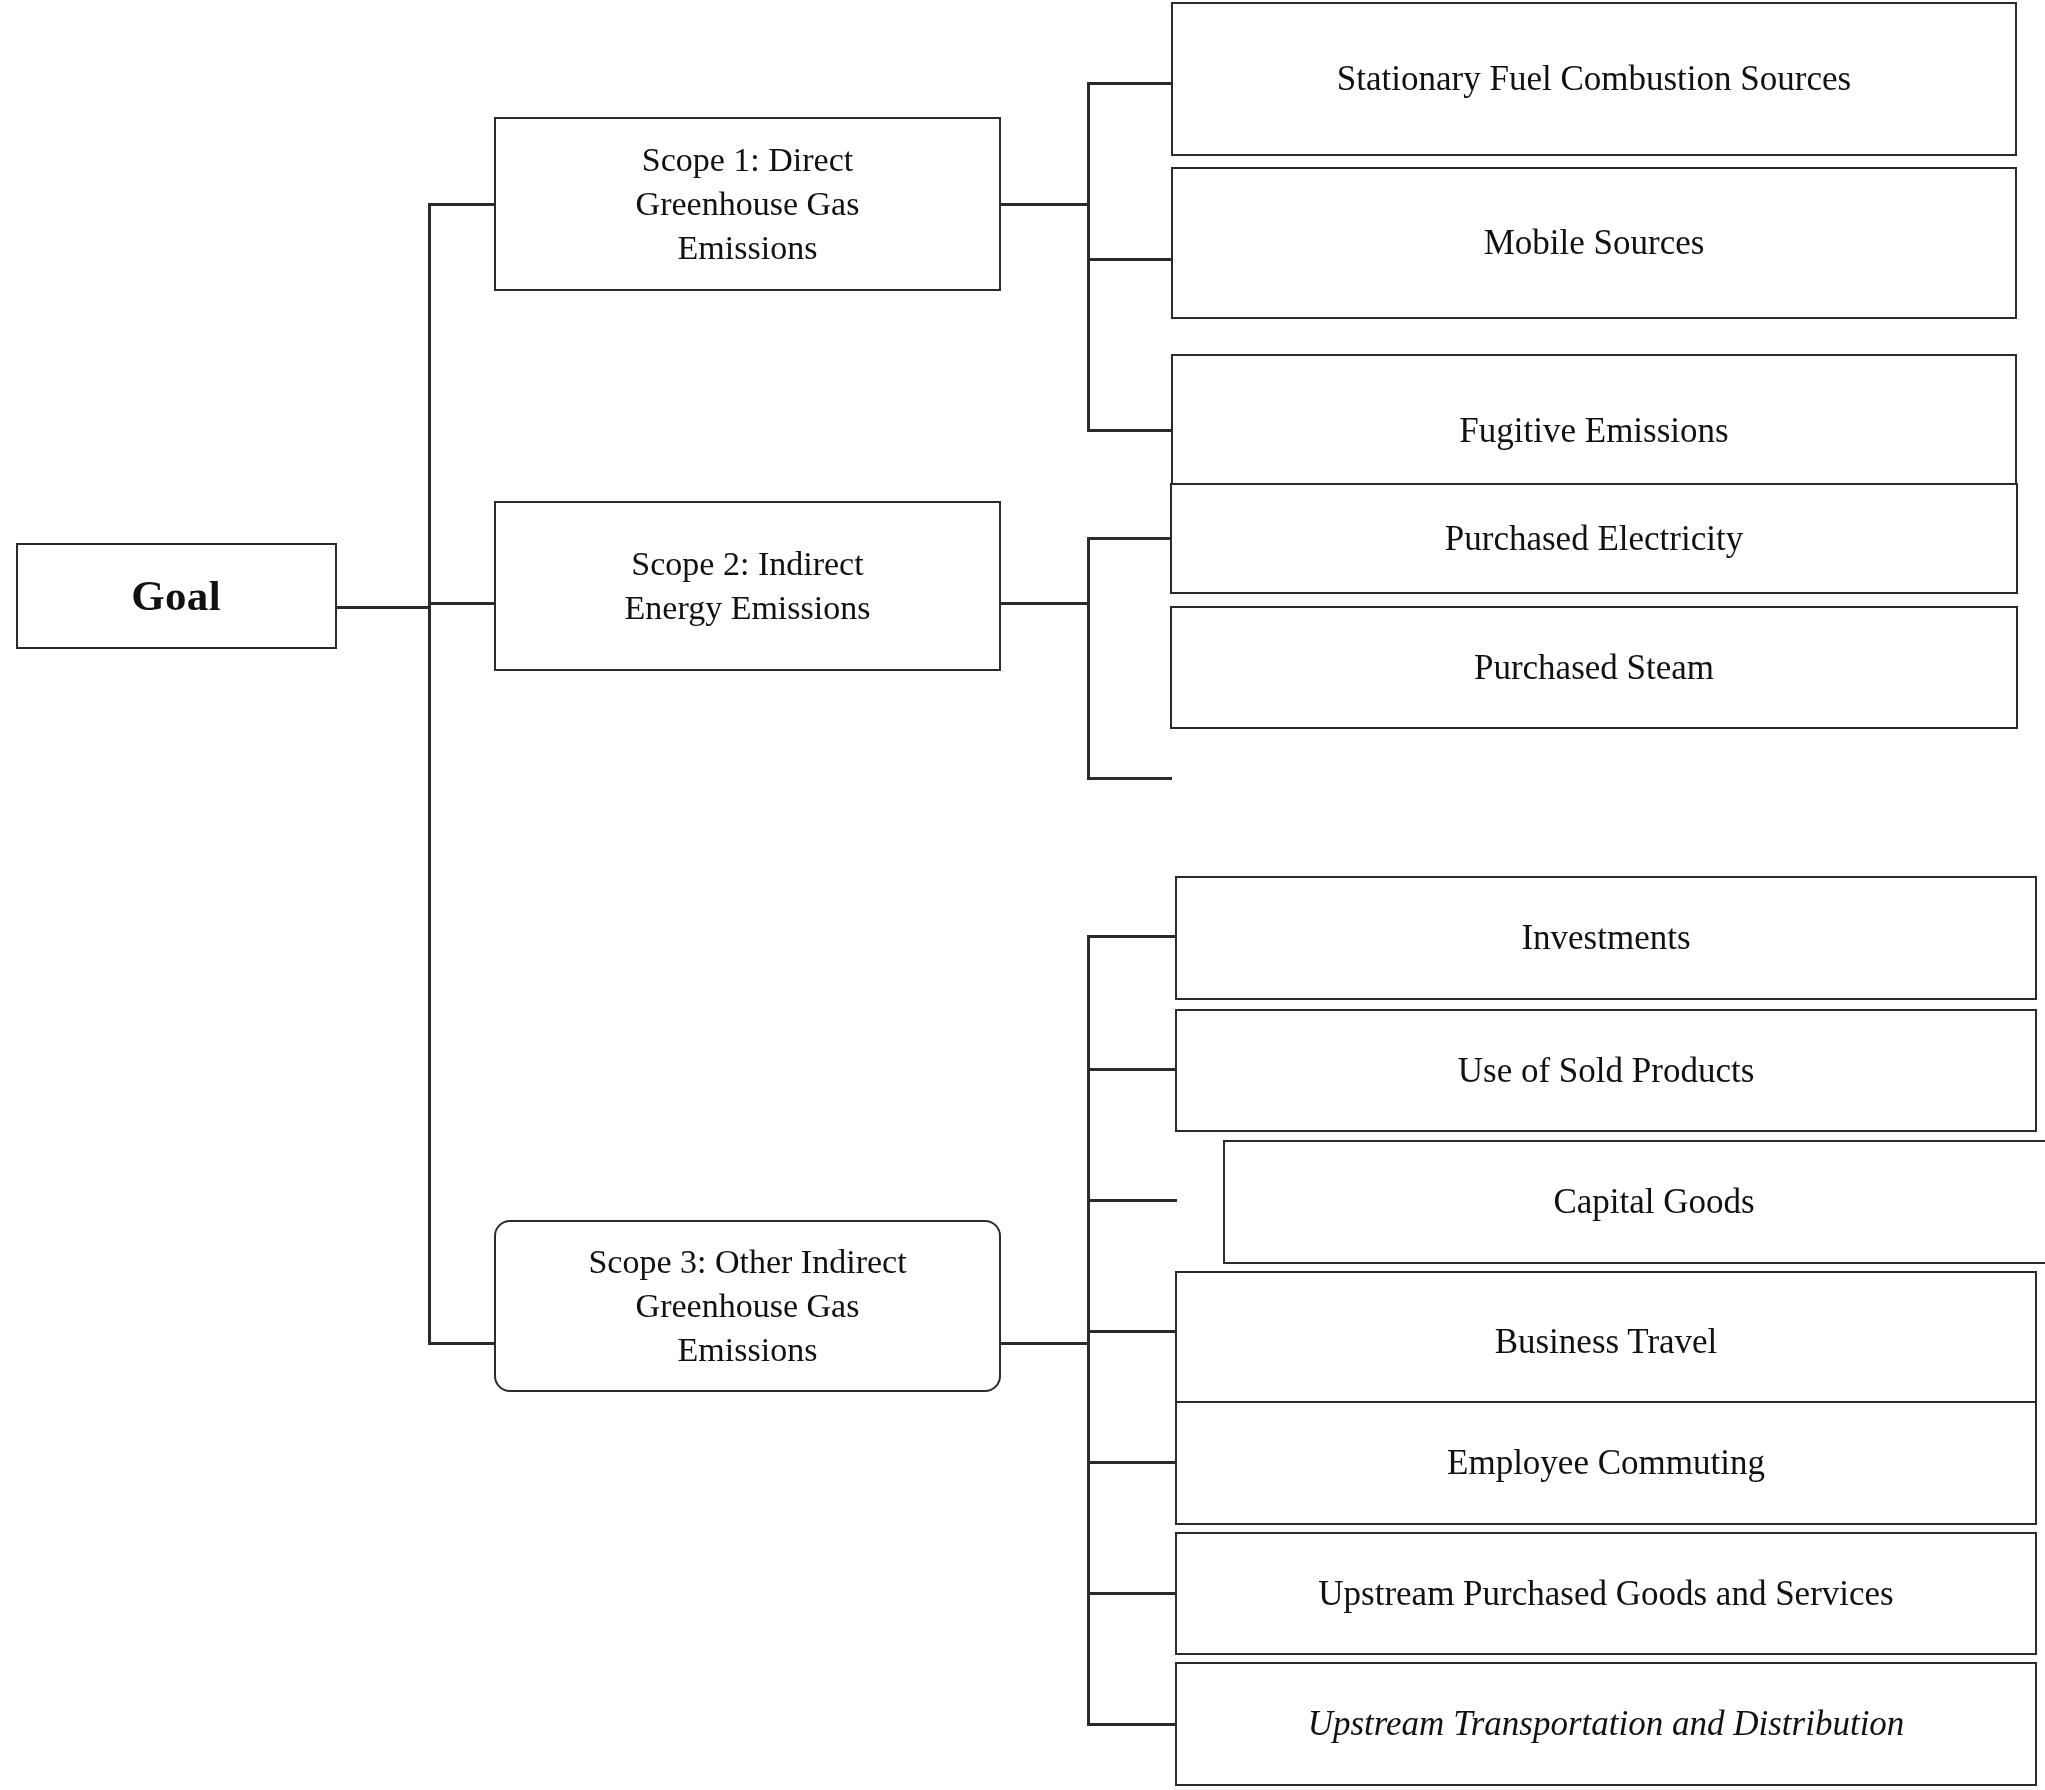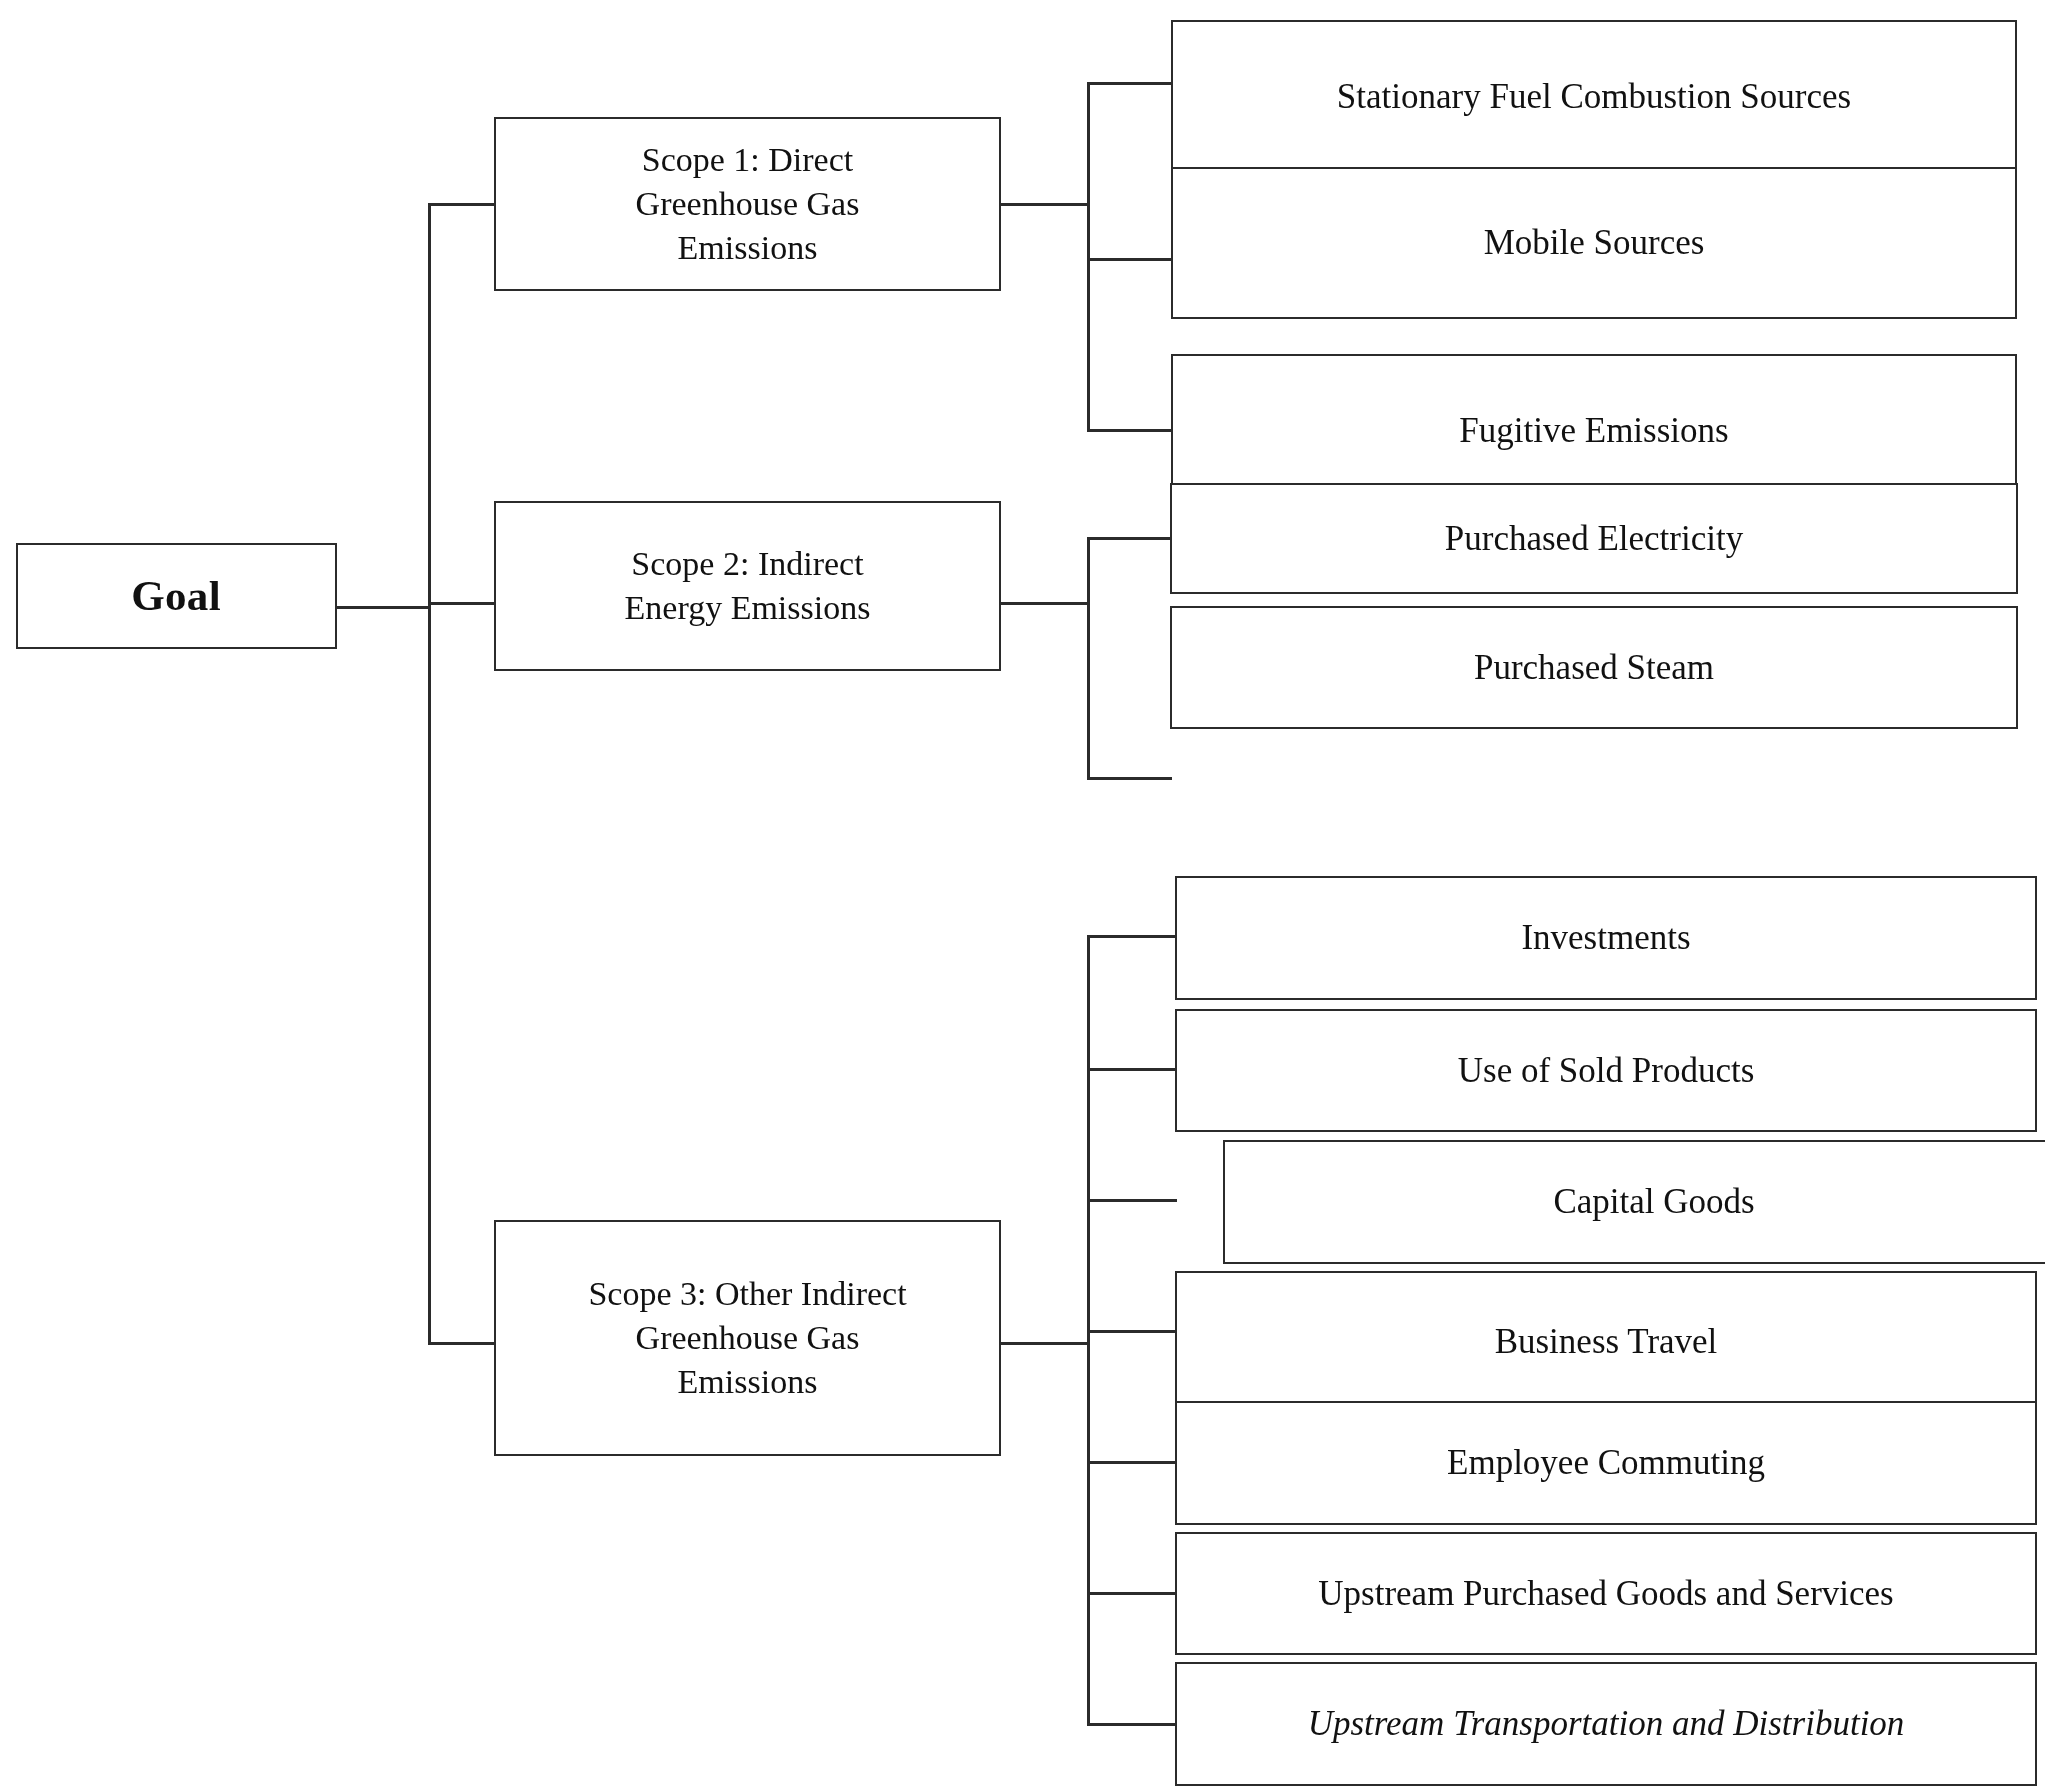--- a/index.html
+++ b/index.html
@@ -51,32 +51,32 @@
   }
 
   
   .node.scope {
     left: 494px;
     width: 507px;
     font-size: 34px;
   }
   #scope1 { top: 117px;  height: 174px; }
   #scope2 { top: 501px;  height: 170px; }
-  #scope3 { top: 1220px; height: 236px; }
+  #scope3 { top: 1220px; height: 172px; border-radius: 16px; }
 
   
   .node.leaf {
     font-size: 35px;
   }
   .node.leaf.g1 { left: 1171px; width: 846px; }
   .node.leaf.g2 { left: 1170px; width: 848px; }
   .node.leaf.g3 { left: 1175px; width: 862px; }
 
   
-  #s1c0 { top: 20px;  height: 154px; }
+  #s1c0 { top: 2px;  height: 154px; }
   #s1c1 { top: 167px; height: 152px; }
   #s1c2 { top: 354px; height: 154px; }
   
   #s2c0 { top: 483px; height: 111px; }
   #s2c1 { top: 606px; height: 123px; }
   
   #s3c0 { top: 876px; height: 124px; }
   #s3c1 { top: 1009px; height: 123px; }
   #s3c2 { top: 1140px; height: 124px; margin-left: 48px; }
   #s3c3 { top: 1271px; height: 141px; }

